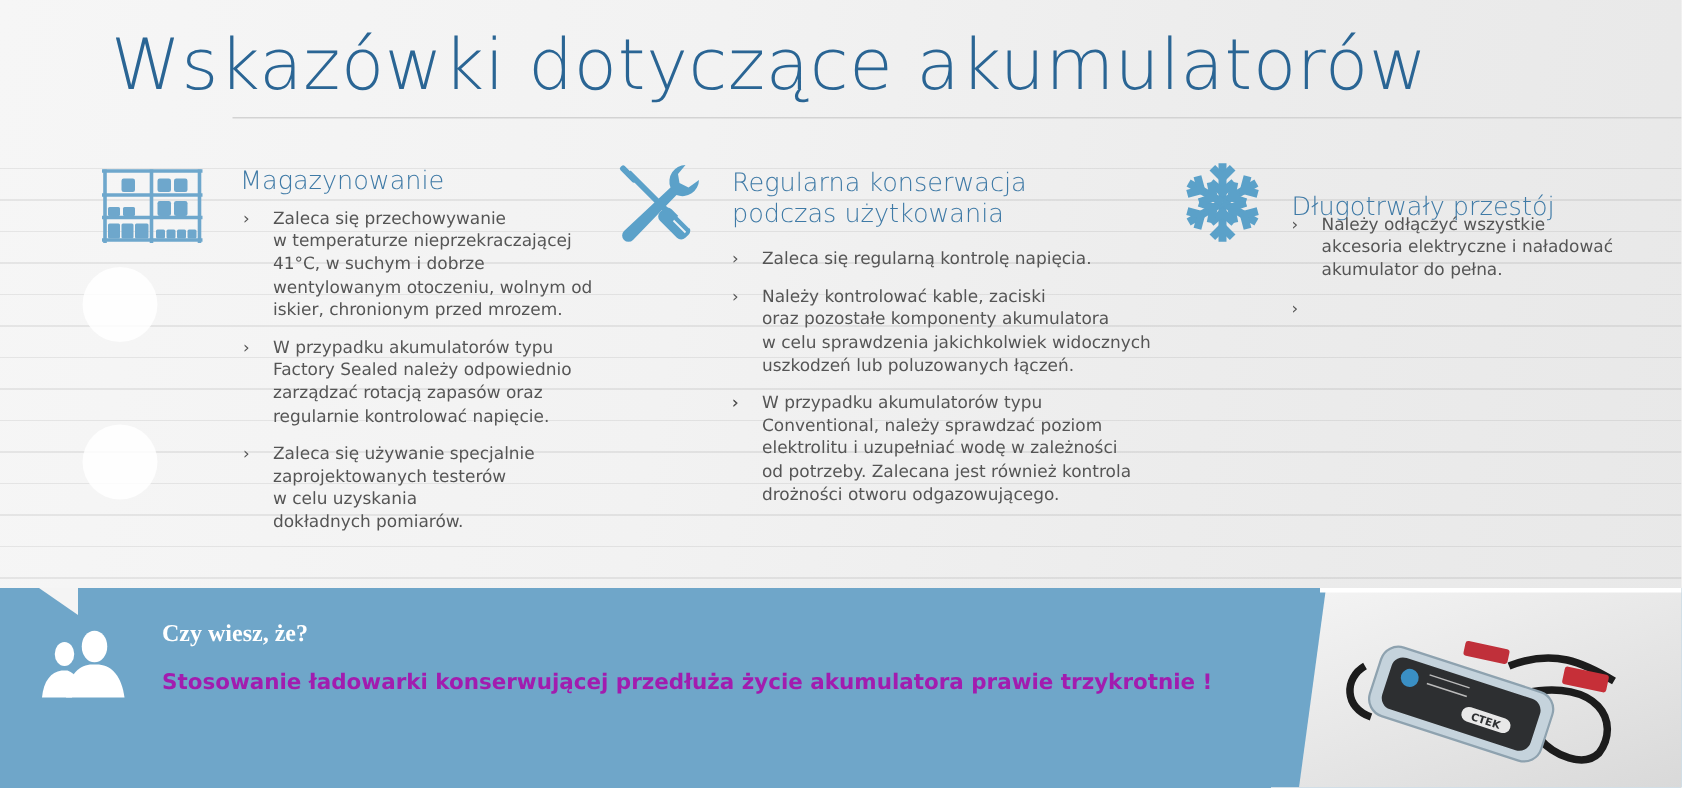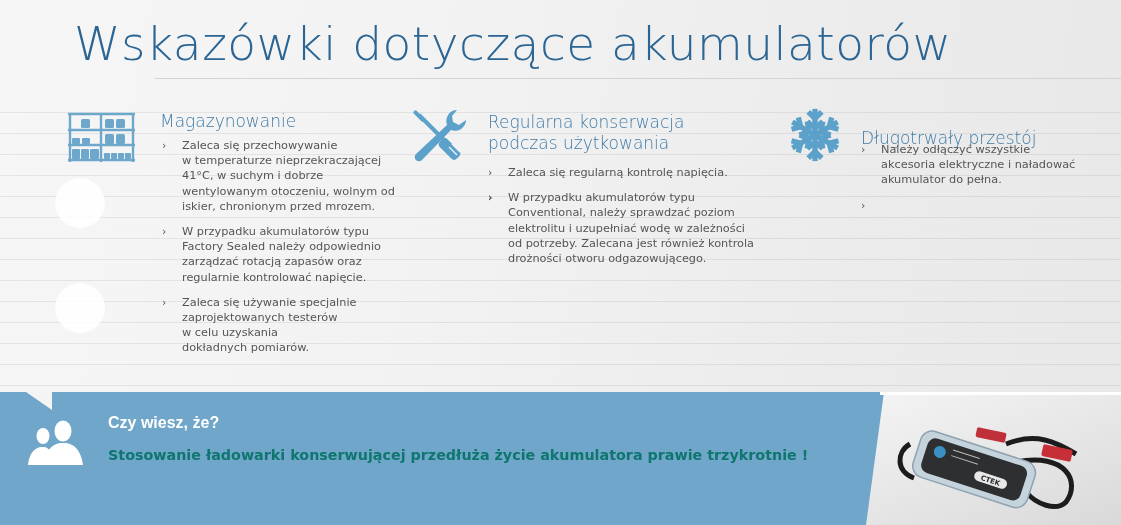--- a/index.html
+++ b/index.html
@@ -29,22 +29,22 @@
   .bullet-marker { position: absolute; left: 0; top: 0; font-size: 11px; color: #555; }
 
   .blue-band {
     position: absolute; left: 0; top: 392px; width: 1121px; height: 133px;
     background: #6fa6c9;
   }
   .speech-notch {
     position: absolute; left: 26px; top: 392px; width: 0; height: 0;
     border-left: 26px solid transparent; border-top: 18px solid #f4f4f4;
   }
-  .dyk-title { position: absolute; left: 108px; top: 414px; font-family: Liberation Sans, sans-serif; font-weight: bold; font-size: 16px; color: #fff; white-space: nowrap; }
-  .dyk-text { position: absolute; left: 108px; top: 447px; font-family: "DejaVu Sans", sans-serif; font-weight: bold; font-size: 14.3px; color: #0f766e; white-space: nowrap; text-align: right; }
+  .dyk-title { position: absolute; left: 108px; top: 414px; font-family: Liberation Serif, serif; font-weight: bold; font-size: 16px; color: #fff; white-space: nowrap; }
+  .dyk-text { position: absolute; left: 108px; top: 447px; font-family: "DejaVu Sans", sans-serif; font-weight: bold; font-size: 14.3px; color: #a21caf; white-space: nowrap; text-align: right; }
   .people-icon { position: absolute; left: 28px; top: 420px; }
 
   .photo {
     position: absolute; left: 866px; top: 392px; width: 255px; height: 133px;
     background: linear-gradient(160deg, #f4f4f4 0%, #e4e4e4 60%, #d9d9d9 100%);
     clip-path: polygon(18px 0, 255px 0, 255px 133px, 0 133px);
   }
   .photo-strip { position: absolute; left: 880px; top: 392px; width: 241px; height: 3px; background: #fff; }
 </style>
 </head>
@@ -120,21 +120,24 @@
       <g stroke="#eef3f7" stroke-width="1.2">
         <line x1="38" y1="40" x2="46" y2="48"></line>
         <line x1="41" y1="37" x2="49" y2="45"></line>
       </g>
     </svg>
   </span>
   <h2 class="col-heading" style="left:488px;top:112px;white-space:pre-line;">Regularna konserwacja
 podczas użytkowania</h2>
   <ul class="bullets" style="left:488px;top:165px;width:310px;">
     <li class="bullet"><span class="bullet-marker">›</span><span>Zaleca się regularną kontrolę napięcia.</span></li>
-    <li class="bullet"><span class="bullet-marker">›</span></li>
+    <li class="bullet"><span class="bullet-marker">›</span><span>Należy kontrolować kable, zaciski
+oraz pozostałe komponenty akumulatora
+w celu sprawdzenia jakichkolwiek widocznych
+uszkodzeń lub poluzowanych łączeń.</span></li>
     <li class="bullet"><span class="bullet-marker">›</span></li>
     <li class="bullet"><span class="bullet-marker">›</span><span>W przypadku akumulatorów typu
 Conventional, należy sprawdzać poziom
 elektrolitu i uzupełniać wodę w zależności
 od potrzeby. Zalecana jest również kontrola
 drożności otworu odgazowującego.</span></li>
   </ul>
 </section>
 
 <section>

